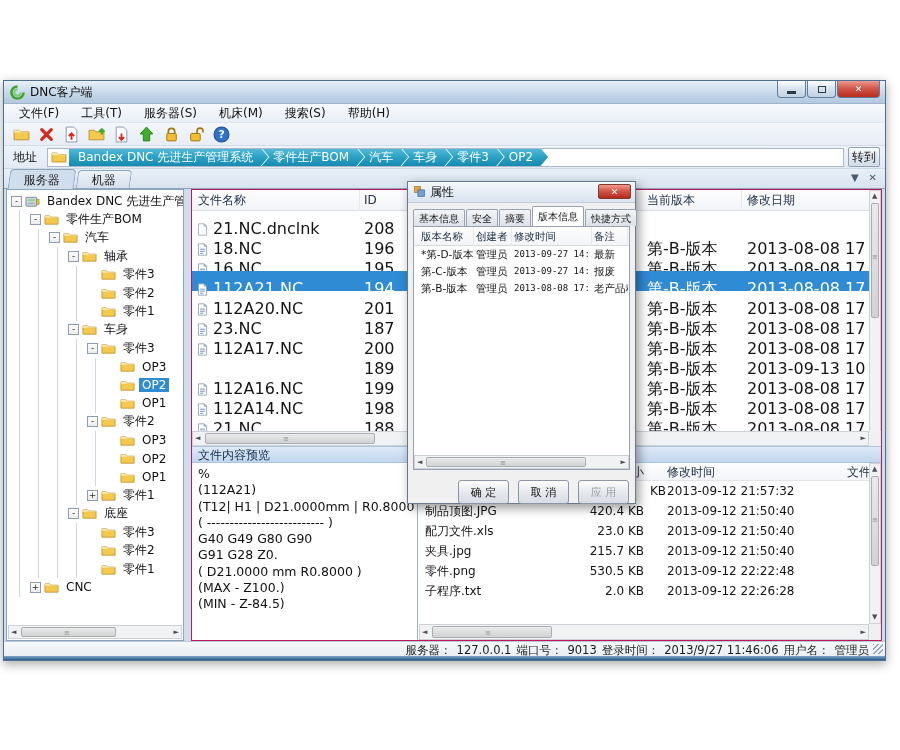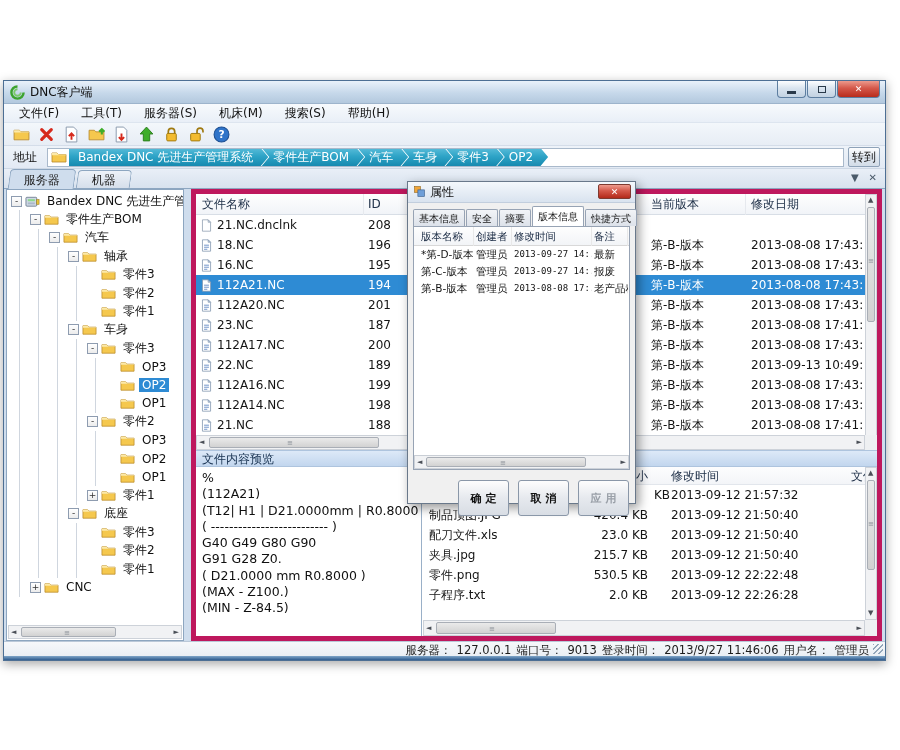--- a/index.html
+++ b/index.html
@@ -64,29 +64,29 @@
   .tindent{flex:none;height:100%;opacity:.55;
        background:repeating-linear-gradient(to right,transparent 0 8px,#a8b4c4 8px 9px,transparent 9px 19px);}
   .texp{flex:none;width:11px;height:11px;border:1px solid #8e9cb0;background:linear-gradient(#fff,#ececec);
        font-size:9px;line-height:8px;text-align:center;color:#333;margin-right:3px;}
   .tspace{flex:none;width:14px;}
   .ticon{flex:none;width:15px;height:15px;margin-right:4px;}
   .ticon svg{width:15px;height:15px;}
   .tlabel{font-size:12px;color:#101010;padding:0 3px;}
   .tlabel.sel{background:#2e8bd4;color:#fff;}
 
-  .content{position:absolute;left:187px;top:0;right:3px;height:452px;background:#fff;border:5px solid #be185d;}
+  .content{position:absolute;left:187px;top:0;right:3px;height:452px;background:#fff;border:1px solid #be185d;}
 
   .list-header{position:absolute;left:0;top:0;right:12px;height:21px;background:linear-gradient(#fefefe,#f1f4f8);
        border-bottom:1px solid #d8dee6;}
   .hcell{position:absolute;top:0;height:21px;line-height:21px;font-size:12px;color:#21324a;border-right:1px solid #e6e9ee;padding-left:4px;}
   .frows{position:absolute;left:0;top:21px;right:12px;height:220px;overflow:hidden;}
   .frow{position:relative;height:20px;}
   .frow.selected{background:#2e8bd4;}
-  .fcell{position:absolute;top:0;height:20px;line-height:20px;font-size:12px;color:#141414;white-space:nowrap;overflow:hidden;}
+  .fcell{position:absolute;top:8px;height:20px;line-height:20px;font-size:16px;color:#141414;white-space:nowrap;overflow:hidden;}
   .frow.selected .fcell{color:#fff;}
   .c-name{left:4px;width:164px;display:flex;align-items:center;gap:4px;}
   .c-name svg{width:13px;height:13px;flex:none;}
   .c-id{left:172px;width:60px;}
   .c-ver{left:455px;width:95px;}
   .c-date{left:555px;right:2px;}
   .h-name{left:2px;width:166px;}
   .h-id{left:168px;width:64px;}
   .h-ver{left:451px;width:99px;}
   .h-date{left:551px;right:0;border-right:none;}
@@ -146,22 +146,22 @@
   .dlg-list{position:absolute;left:5px;top:44px;right:5px;height:244px;background:#fff;border:1px solid #97a3b4;overflow:hidden;}
   .dl-header{position:relative;height:19px;border-bottom:1px solid #d8d8d8;background:linear-gradient(#fefefe,#f2f4f7);}
   .dcell{position:absolute;top:0;height:17px;line-height:17px;font-size:10.5px;color:#141414;white-space:nowrap;overflow:hidden;}
   .dl-header .dcell{height:19px;line-height:19px;color:#22324a;border-right:1px solid #e8e8e8;}
   .d-name{left:7px;width:53px;}
   .d-creator{left:62px;width:36px;}
   .d-time{left:100px;width:78px;font-family:"DejaVu Sans Mono","Liberation Mono",monospace;font-size:9px;}
   .d-remark{left:180px;right:1px;}
   .dl-hs{position:absolute;left:0;right:0;bottom:0;height:14px;border-top:1px solid #c9ced5;background:#f1f2f4;}
   .dlg-buttons{position:absolute;left:0;right:6px;top:298px;height:21px;display:flex;justify-content:flex-end;gap:9px;}
-  .dbtn{width:51px;height:36px;font-size:11px;color:#111;border:1px solid #8a97a8;border-radius:3px;
-       background:linear-gradient(#fdfdfd,#e6e9ee 50%,#d8dde4);display:flex;align-items:center;justify-content:center;font-weight:bold;}
+  .dbtn{width:51px;height:24px;font-size:11px;color:#111;border:1px solid #8a97a8;border-radius:3px;
+       background:linear-gradient(#fdfdfd,#e6e9ee 50%,#d8dde4);display:flex;align-items:center;justify-content:center;}
   .dbtn.disabled{color:#9aa0a8;}
 </style>
 </head>
 <body>
 
 <div id="stage">
   <div class="app">
 
     <div class="titlebar">
       <span class="logo" id="logo"><svg viewBox="0 0 16 16">
@@ -604,32 +604,20 @@
                     <rect x="5" y="12" width="4" height="1.2" fill="#7093c8"></rect>
                   </svg>
                 </span>
                 <span>112A17.NC</span>
               </div>
               <div class="fcell c-id">200</div>
               <div class="fcell c-ver">第-B-版本</div>
               <div class="fcell c-date">2013-08-08 17:43:09</div>
             </div>
             <div class="frow">
-              <div class="fcell c-name">
-                <span style="display: flex;">
-                  <svg viewBox="0 0 16 16">
-                    <path d="M3 1 h7 l3 3 V15 H3 Z" fill="#fff" stroke="#7a90aa" stroke-width="0.9"></path>
-                    <path d="M10 1 v3 h3 Z" fill="#c8d8ec" stroke="#7a90aa" stroke-width="0.8"></path>
-                    <rect x="5" y="7" width="6" height="1.2" fill="#7093c8"></rect>
-                    <rect x="5" y="9.5" width="6" height="1.2" fill="#7093c8"></rect>
-                    <rect x="5" y="12" width="4" height="1.2" fill="#7093c8"></rect>
-                  </svg>
-                </span>
-                <span>22.NC</span>
-              </div>
               <div class="fcell c-id">189</div>
               <div class="fcell c-ver">第-B-版本</div>
               <div class="fcell c-date">2013-09-13 10:49:25</div>
             </div>
             <div class="frow">
               <div class="fcell c-name">
                 <span style="display: flex;">
                   <svg viewBox="0 0 16 16">
                     <path d="M3 1 h7 l3 3 V15 H3 Z" fill="#fff" stroke="#7a90aa" stroke-width="0.9"></path>
                     <path d="M10 1 v3 h3 Z" fill="#c8d8ec" stroke="#7a90aa" stroke-width="0.8"></path>

